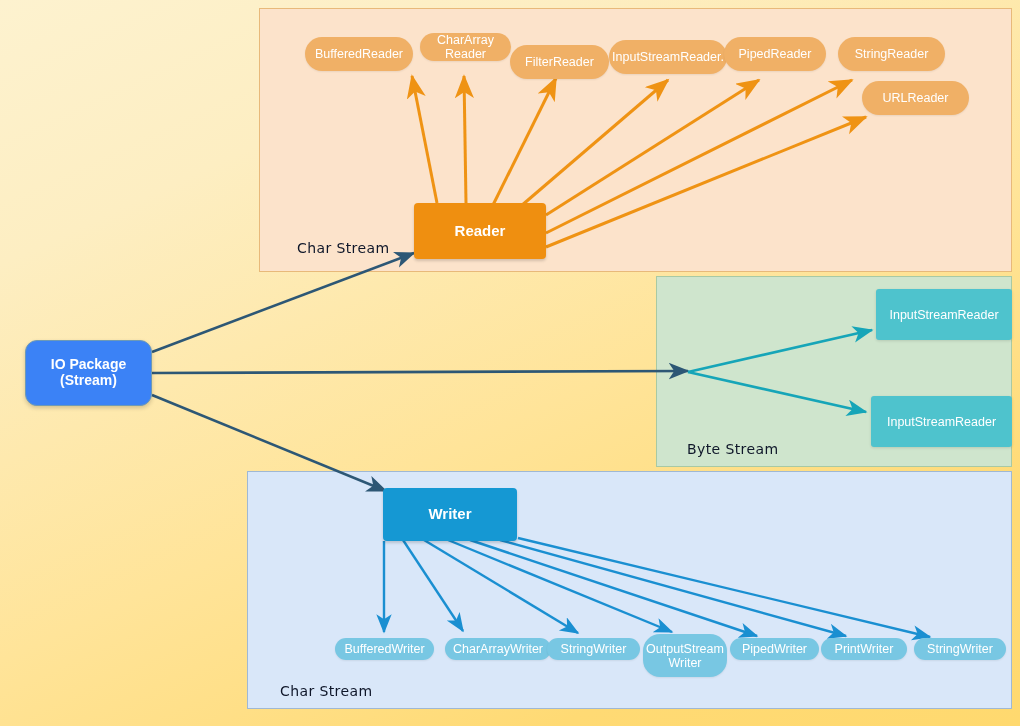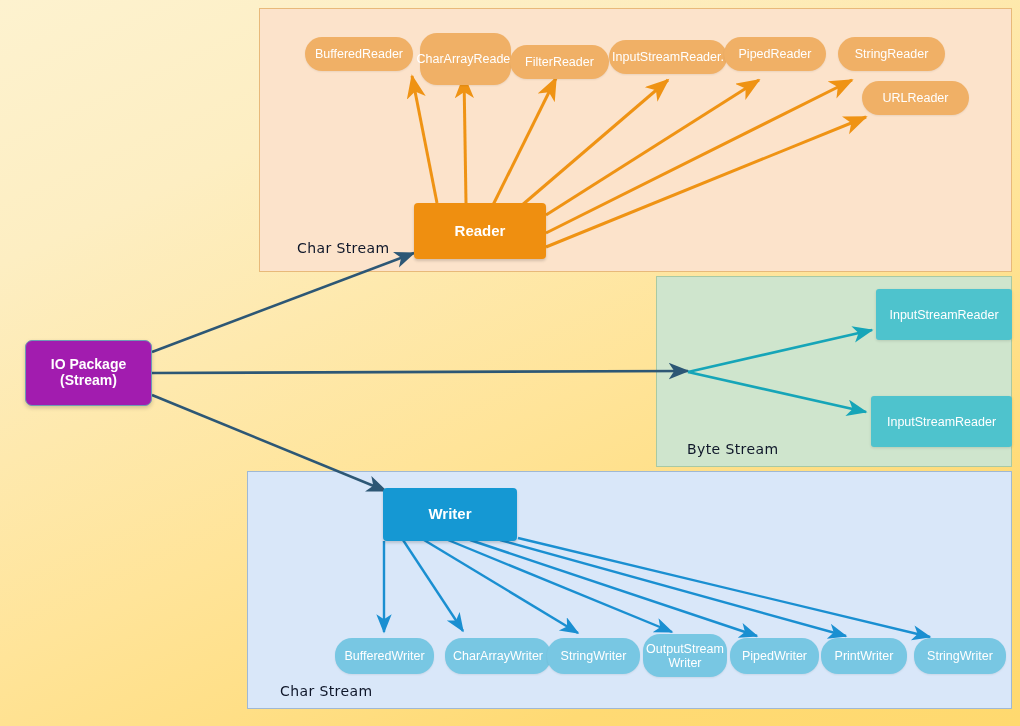--- a/index.html
+++ b/index.html
@@ -24,29 +24,29 @@
      font-size:14px;color:#0f172a;letter-spacing:.4px;white-space:nowrap;}
   .lbl-char-reader{left:297px;top:240px;}
   .lbl-byte{left:687px;top:441px;}
   .lbl-char-writer{left:280px;top:683px;}
 
   .node{position:absolute;z-index:4;box-sizing:border-box;display:flex;
         align-items:center;justify-content:center;text-align:center;
         color:#ffffff;line-height:1.12;}
   .pill-reader{background:#f0b066;border-radius:17px;font-size:12.5px;height:34px;
         box-shadow:0 1px 2px rgba(0,0,0,.07);}
-  .pill-writer{background:#78c7e3;border-radius:17px;font-size:12.5px;height:36px;
+  .pill-writer{background:#78c7e3;border-radius:17px;font-size:12.5px;height:22px;
         box-shadow:0 1px 2px rgba(0,0,0,.07);}
   .box-reader{background:#ef8f10;border-radius:4px;font-weight:bold;font-size:15px;
         box-shadow:0 2px 3px rgba(0,0,0,.16);}
   .box-writer{background:#1598d3;border-radius:4px;font-weight:bold;font-size:15px;
         box-shadow:0 2px 3px rgba(0,0,0,.16);}
   .box-teal{background:#4ec3cd;border-radius:3px;font-size:12.5px;
         box-shadow:0 1px 3px rgba(0,0,0,.12);}
-  .box-root{background:#a21caf;border:1.5px solid #6e9ab5;border-radius:7px;
+  .box-root{background:#3b82f6;border:1.5px solid #6e9ab5;border-radius:12px;
         font-weight:bold;font-size:14px;
         box-shadow:0 2px 4px rgba(0,0,0,.18);}
 </style>
 </head>
 <body>
 
 <div id="stage">
 
   <div class="panel panel-char-reader"></div>
   <div class="panel panel-byte"></div>
@@ -106,21 +106,21 @@
 
   <div class="node box-root" style="left:25px;top:340px;width:127px;height:66px;flex-direction:column;">
     <span>IO Package</span>
     <span>(Stream)</span>
   </div>
 
   <div class="node box-reader" style="left:414px;top:203px;width:132px;height:56px;">Reader</div>
 
   <div class="node pill-reader" style="left:305px;top:37px;width:108px;">BufferedReader</div>
 
-  <div class="node pill-reader" style="left:420px;top:33px;width:91px;height:52px;flex-direction:row;">
+  <div class="node pill-reader" style="left:420px;top:33px;width:91px;height:28px;flex-direction:column;">
     <span>CharArray</span>
     <span>Reader</span>
   </div>
 
   <div class="node pill-reader" style="left:510px;top:45px;width:99px;">FilterReader</div>
 
   <div class="node pill-reader" style="left:609px;top:40px;width:118px;">InputStreamReader.</div>
 
   <div class="node pill-reader" style="left:724px;top:37px;width:102px;">PipedReader</div>
 

